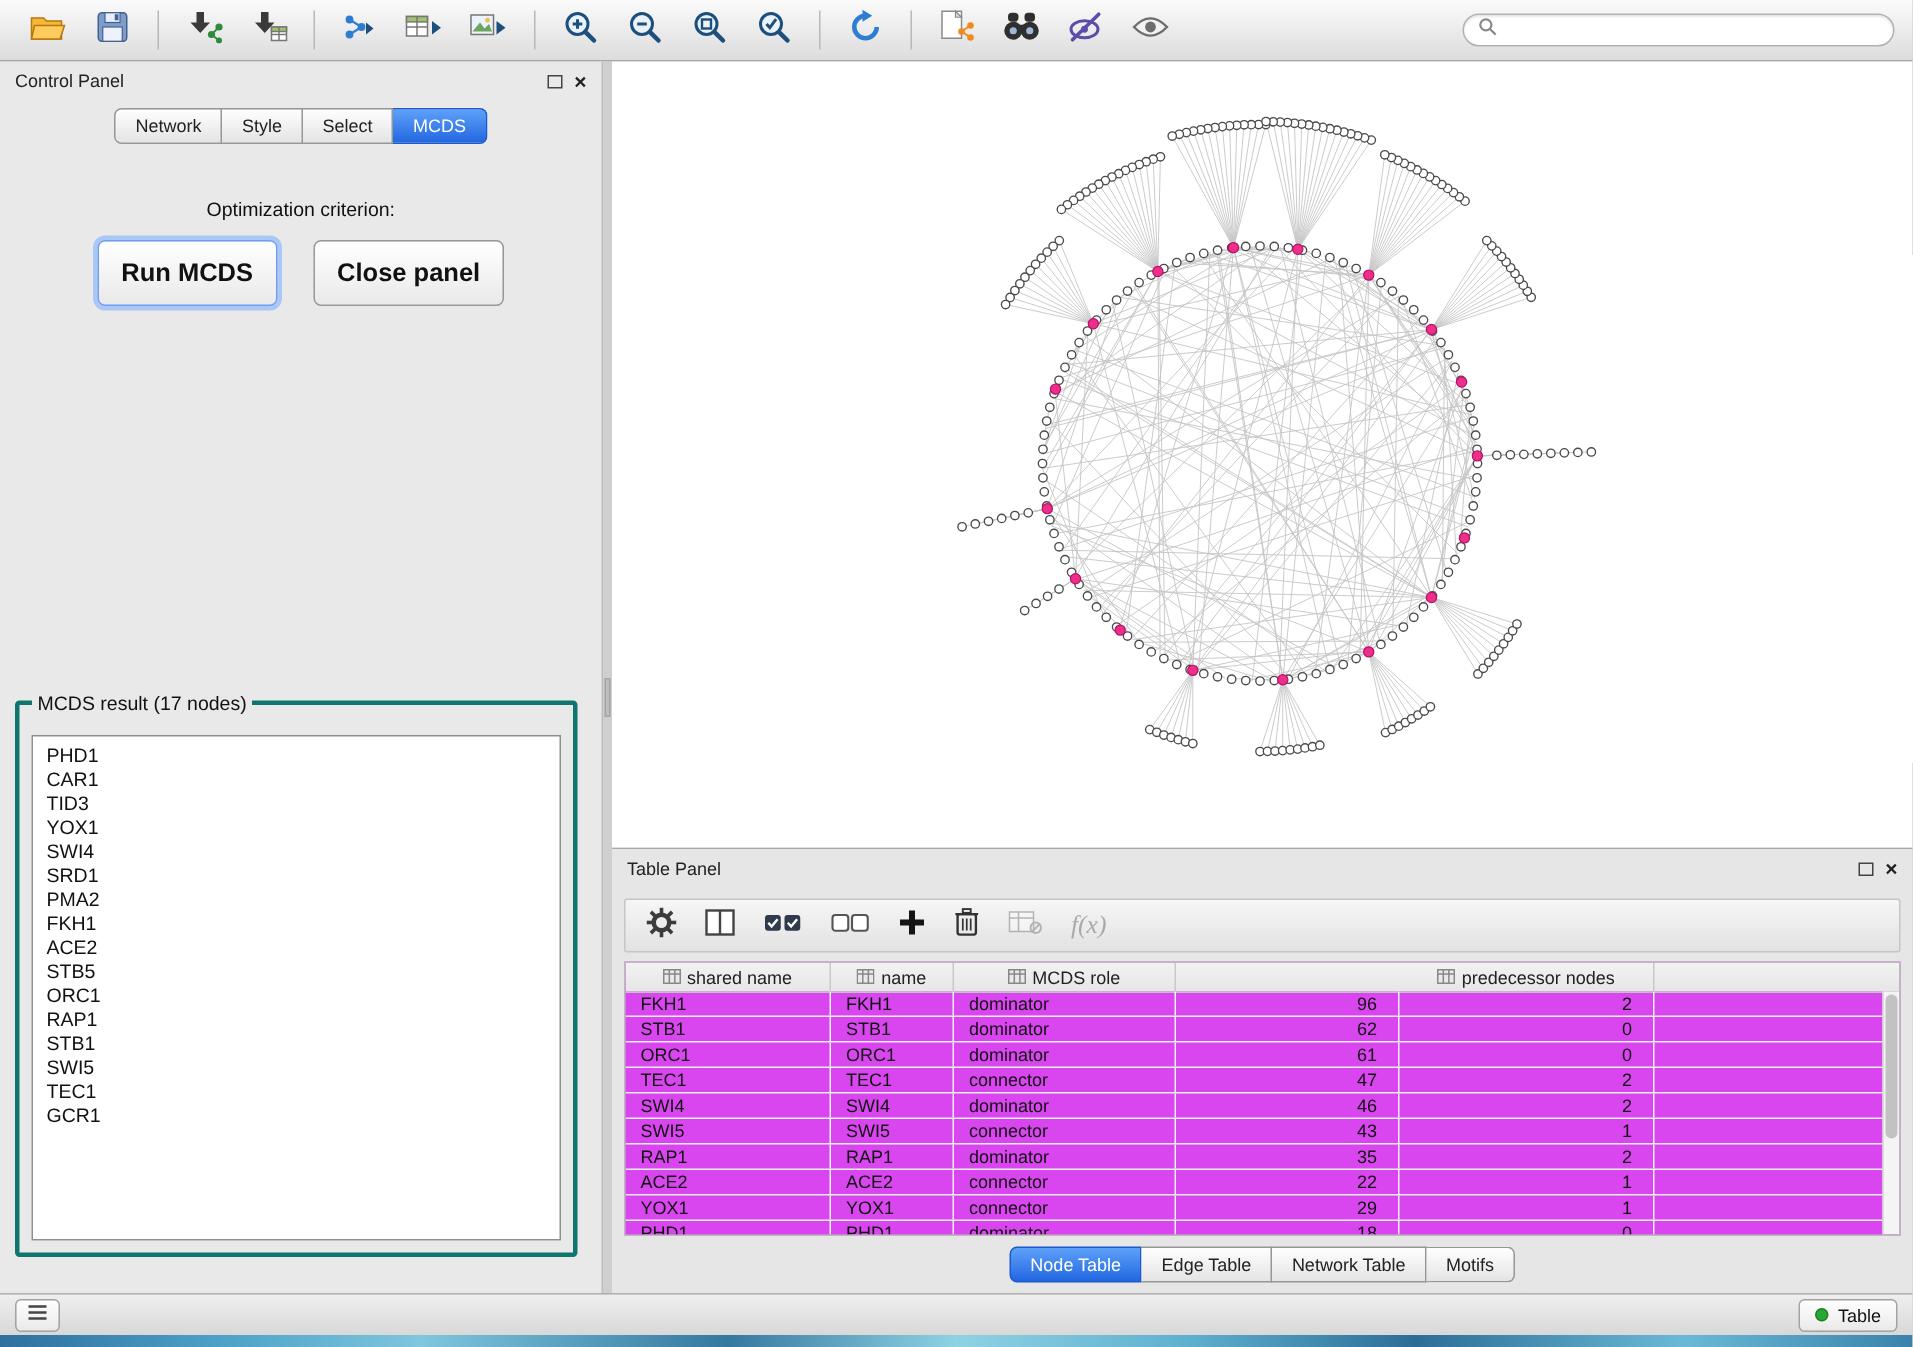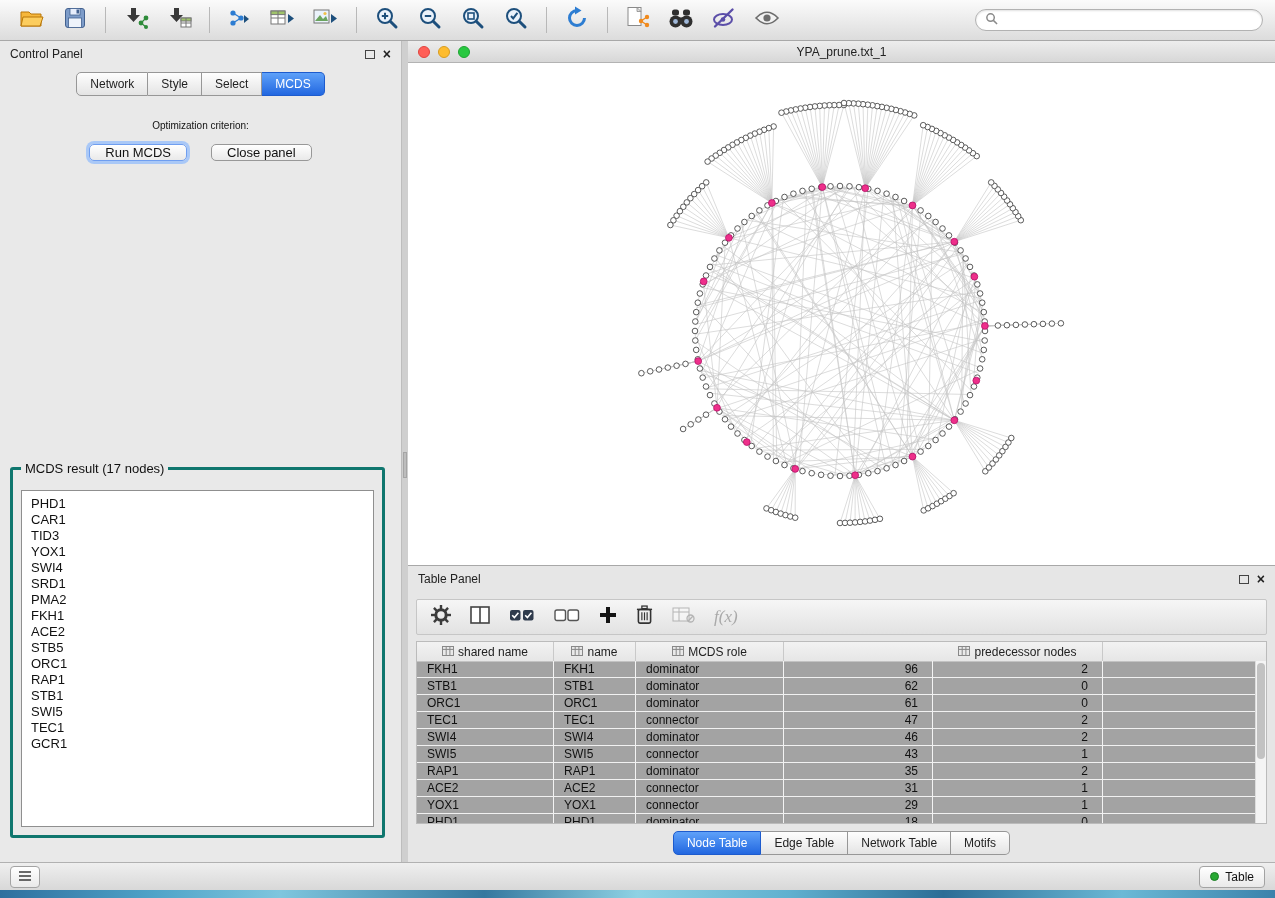--- a/index.html
+++ b/index.html
@@ -32,35 +32,35 @@
   .float-ico{width:8px;height:7px;border:1.4px solid #444;display:inline-block;}
   .close-ico{font-size:14px;font-weight:700;color:#222;line-height:1;cursor:default;}
   .tabrow{display:flex;justify-content:center;margin-top:5px;}
   .tab{
     padding:4px 13px;font-size:12px;color:#222;background:linear-gradient(#fefefe,#e4e4e4);
     border:1px solid #979797;border-left:none;cursor:default;
   }
   .tab:first-child{border-left:1px solid #979797;border-radius:5px 0 0 5px;}
   .tab:last-child{border-radius:0 5px 5px 0;}
   .tab.selected{background:linear-gradient(#5ea1f9,#2267e0);color:#fff;border-color:#1d5bcd;}
-  .opt-label{margin-top:24px;text-align:center;font-size:10px;color:#111;}
+  .opt-label{margin-top:36px;text-align:center;font-size:13px;color:#111;}
   .select{
     width:312px;height:23px;margin:10px auto 0;box-sizing:border-box;border:1px solid #9d9d9d;border-radius:4px;
     background:linear-gradient(#ffffff,#ededed);display:flex;align-items:center;position:relative;
     font-size:12px;color:#111;padding-left:9px;box-shadow:0 1px 1px rgba(0,0,0,.08);
   }
   .select .stepper{
     position:absolute;right:-1px;top:-1px;bottom:-1px;width:20px;border-radius:0 4px 4px 0;
     background:linear-gradient(#79abf9,#2a6be2);color:#fff;display:flex;flex-direction:column;
     align-items:center;justify-content:center;font-size:6px;line-height:6px;border:1px solid #1d5bcd;box-sizing:border-box;
   }
   .btnrow{display:flex;justify-content:center;gap:24px;margin-top:13px;}
   .mac-btn{
-    padding:0 15px;font-size:13px;color:#111;background:linear-gradient(#ffffff,#e9e9e9);
-    border:1px solid #989898;border-radius:5px;cursor:default;
+    padding:11px 15px;font-size:17px;color:#111;background:linear-gradient(#ffffff,#e9e9e9);
+    border:1px solid #989898;border-radius:5px;cursor:default;font-weight:bold;
   }
   .mac-btn.focus{box-shadow:0 0 0 3px #a9c8f7;border-color:#6f9ef0;}
   .result-group{
     position:absolute;left:10px;right:16px;top:420px;bottom:24px;
     border:3px solid #0f766e;border-radius:3px;margin:0;padding:4px;
   }
   .result-group legend{font-size:13px;color:#111;padding:0 4px;margin-left:4px;}
   .result-list{
     position:absolute;left:8px;right:8px;top:14px;bottom:8px;background:#fff;
     border:1px solid #8f8f8f;padding:5px 0 0 9px;font-size:13px;line-height:16px;color:#111;
@@ -84,21 +84,21 @@
   .net-canvas{flex:1;background:#ffffff;position:relative;overflow:hidden;}
   .net-canvas svg{position:absolute;top:0;left:0;}
   
   .table-panel{flex:1;background:#e6e6e6;position:relative;min-height:0;}
   .tp-toolbar{
     margin:7px 8px 0;height:34px;border:1px solid #c6c6c6;border-radius:2px;
     background:linear-gradient(#f6f6f6,#e2e2e2);display:flex;align-items:center;gap:19px;padding:0 14px;
   }
   .tp-ico{display:flex;align-items:center;justify-content:center;}
   .fx-label{font-family:"Liberation Serif",serif;font-style:italic;font-size:17px;color:#a9a9a9;}
-  .table-wrap{margin:6px 8px 0;background:#a3a3a3;border:1px solid #bbb;position:relative;height:181px;overflow:hidden;}
+  .table-wrap{margin:6px 8px 0;background:#d946ef;border:1px solid #bbb;position:relative;height:181px;overflow:hidden;}
   .thead{display:flex;background:linear-gradient(#f2f2f2,#e6e6e6);border-bottom:1px solid #c2c2c2;height:19px;}
   .th{
     display:flex;align-items:center;justify-content:center;gap:4px;font-size:12px;color:#222;
     border-right:1px solid #c9c9c9;box-sizing:border-box;white-space:nowrap;overflow:hidden;
   }
   .th-fill{flex:1;border-right:none;}
   .tbody{position:absolute;left:0;right:11px;top:19px;bottom:0;overflow:hidden;}
   .tr{display:flex;height:16px;align-items:center;border-bottom:1px solid #f1f1f1;}
   .td{
     font-size:12px;color:#111;box-sizing:border-box;padding-left:10px;white-space:nowrap;
@@ -354,28 +354,20 @@
       </fieldset>
     </div>
 
     <div class="splitter">
       <div class="grip"></div>
     </div>
 
     <div class="right-col">
 
       <div class="network-window">
-        <div class="net-titlebar">
-          <span class="traffic">
-            <span class="tl red"></span>
-            <span class="tl yellow"></span>
-            <span class="tl green"></span>
-          </span>
-          <span>YPA_prune.txt_1</span>
-        </div>
         <div class="net-canvas">
           <svg width="867" height="503" viewBox="0 0 867 503">
               <g stroke="#c5c5c5" stroke-width="0.6" fill="none">
                 <line x1="414.3" y1="124.1" x2="485.8" y2="402.7"></line>
                 <line x1="300.5" y1="206.9" x2="325.6" y2="169.4"></line>
                 <line x1="546.3" y1="357.3" x2="292.5" y2="307.6"></line>
                 <line x1="504.5" y1="393.6" x2="484.8" y2="133.0"></line>
                 <line x1="546.3" y1="178.7" x2="474.6" y2="129.4"></line>
                 <line x1="299.0" y1="325.8" x2="562.4" y2="331.5"></line>
                 <line x1="556.6" y1="193.8" x2="477.5" y2="130.3"></line>
@@ -1120,21 +1112,21 @@
                 <div class="td" style="width: 137px;">RAP1</div>
                 <div class="td" style="width: 82px;">RAP1</div>
                 <div class="td" style="width: 148px;">dominator</div>
                 <div class="td num" style="width: 149px;">35</div>
                 <div class="td num" style="width: 170px;">2</div>
               </div>
               <div class="tr">
                 <div class="td" style="width: 137px;">ACE2</div>
                 <div class="td" style="width: 82px;">ACE2</div>
                 <div class="td" style="width: 148px;">connector</div>
-                <div class="td num" style="width: 149px;">31</div>
+                <div class="td num" style="width: 149px;">22</div>
                 <div class="td num" style="width: 170px;">1</div>
               </div>
               <div class="tr">
                 <div class="td" style="width: 137px;">YOX1</div>
                 <div class="td" style="width: 82px;">YOX1</div>
                 <div class="td" style="width: 148px;">connector</div>
                 <div class="td num" style="width: 149px;">29</div>
                 <div class="td num" style="width: 170px;">1</div>
               </div>
               <div class="tr">

